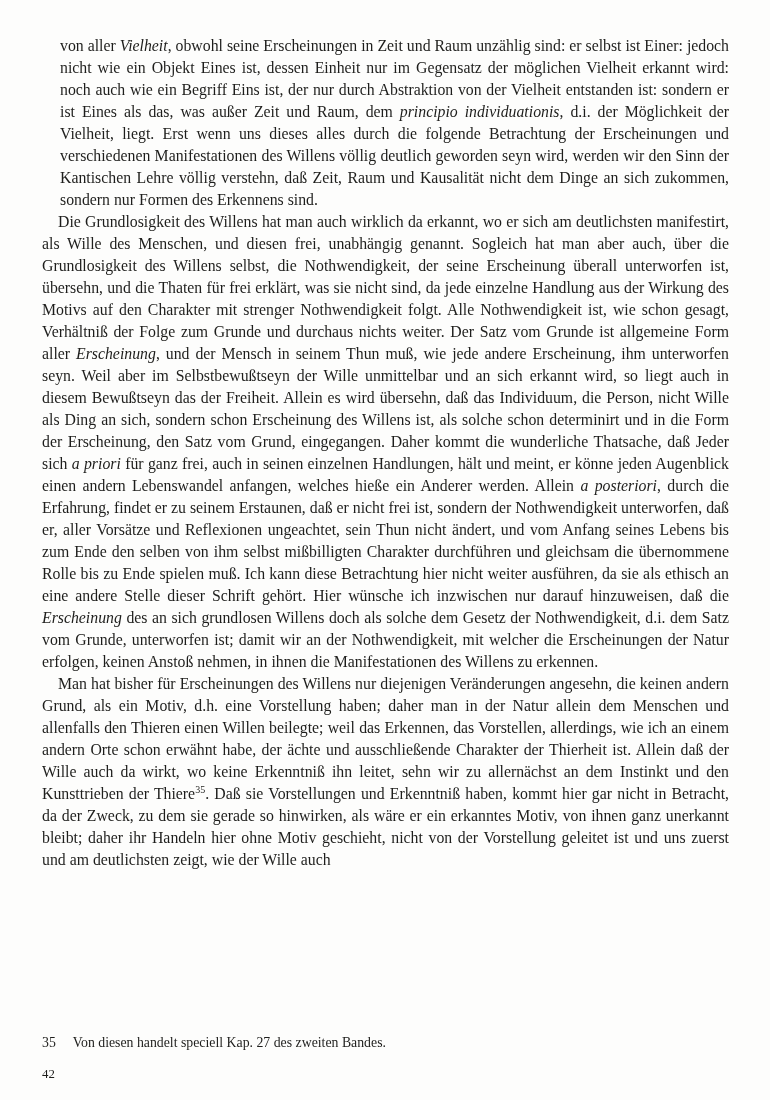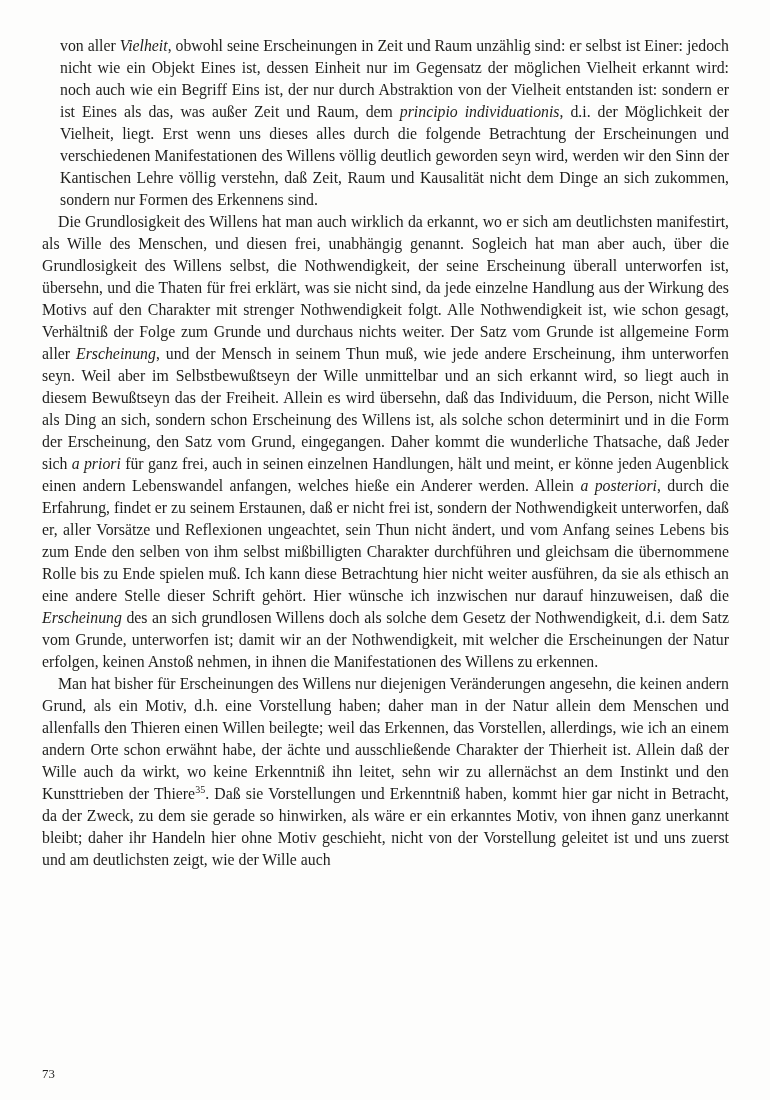--- a/index.html
+++ b/index.html
@@ -67,14 +67,17 @@
 </style>
 </head>
 <body>
 
 <div class="page">
   <div class="text-body">
       <p class="no-indent"><span>von aller </span><em>Vielheit</em><span>, obwohl seine Erscheinungen in Zeit und Raum unzählig sind: er selbst ist Einer: jedoch nicht wie ein Objekt Eines ist, dessen Einheit nur im Gegensatz der möglichen Vielheit erkannt wird: noch auch wie ein Begriff Eins ist, der nur durch Abstraktion von der Vielheit entstanden ist: sondern er ist Eines als das, was außer Zeit und Raum, dem </span><em>principio individuationis</em><span>, d.i. der Möglichkeit der Vielheit, liegt. Erst wenn uns dieses alles durch die folgende Betrachtung der Erscheinungen und verschiedenen Manifestationen des Willens völlig deutlich geworden seyn wird, werden wir den Sinn der Kantischen Lehre völlig verstehn, daß Zeit, Raum und Kausalität nicht dem Dinge an sich zukommen, sondern nur Formen des Erkennens sind.</span></p>
       <p><span>Die Grundlosigkeit des Willens hat man auch wirklich da erkannt, wo er sich am deutlichsten manifestirt, als Wille des Menschen, und diesen frei, unabhängig genannt. Sogleich hat man aber auch, über die Grundlosigkeit des Willens selbst, die Nothwendigkeit, der seine Erscheinung überall unterworfen ist, übersehn, und die Thaten für frei erklärt, was sie nicht sind, da jede einzelne Handlung aus der Wirkung des Motivs auf den Charakter mit strenger Nothwendigkeit folgt. Alle Nothwendigkeit ist, wie schon gesagt, Verhältniß der Folge zum Grunde und durchaus nichts weiter. Der Satz vom Grunde ist allgemeine Form aller </span><em>Erscheinung</em><span>, und der Mensch in seinem Thun muß, wie jede andere Erscheinung, ihm unterworfen seyn. Weil aber im Selbstbewußtseyn der Wille unmittelbar und an sich erkannt wird, so liegt auch in diesem Bewußtseyn das der Freiheit. Allein es wird übersehn, daß das Individuum, die Person, nicht Wille als Ding an sich, sondern schon Erscheinung des Willens ist, als solche schon determinirt und in die Form der Erscheinung, den Satz vom Grund, eingegangen. Daher kommt die wunderliche Thatsache, daß Jeder sich </span><em>a priori</em><span> für ganz frei, auch in seinen einzelnen Handlungen, hält und meint, er könne jeden Augenblick einen andern Lebenswandel anfangen, welches hieße ein Anderer werden. Allein </span><em>a posteriori</em><span>, durch die Erfahrung, findet er zu seinem Erstaunen, daß er nicht frei ist, sondern der Nothwendigkeit unterworfen, daß er, aller Vorsätze und Reflexionen ungeachtet, sein Thun nicht ändert, und vom Anfang seines Lebens bis zum Ende den selben von ihm selbst mißbilligten Charakter durchführen und gleichsam die übernommene Rolle bis zu Ende spielen muß. Ich kann diese Betrachtung hier nicht weiter ausführen, da sie als ethisch an eine andere Stelle dieser Schrift gehört. Hier wünsche ich inzwischen nur darauf hinzuweisen, daß die </span><em>Erscheinung</em><span> des an sich grundlosen Willens doch als solche dem Gesetz der Nothwendigkeit, d.i. dem Satz vom Grunde, unterworfen ist; damit wir an der Nothwendigkeit, mit welcher die Erscheinungen der Natur erfolgen, keinen Anstoß nehmen, in ihnen die Manifestationen des Willens zu erkennen.</span></p>
       <p><span>Man hat bisher für Erscheinungen des Willens nur diejenigen Veränderungen angesehn, die keinen andern Grund, als ein Motiv, d.h. eine Vorstellung haben; daher man in der Natur allein dem Menschen und allenfalls den Thieren einen Willen beilegte; weil das Erkennen, das Vorstellen, allerdings, wie ich an einem andern Orte schon erwähnt habe, der ächte und ausschließende Charakter der Thierheit ist. Allein daß der Wille auch da wirkt, wo keine Erkenntniß ihn leitet, sehn wir zu allernächst an dem Instinkt und den Kunsttrieben der Thiere</span><sup>35</sup><span>. Daß sie Vorstellungen und Erkenntniß haben, kommt hier gar nicht in Betracht, da der Zweck, zu dem sie gerade so hinwirken, als wäre er ein erkanntes Motiv, von ihnen ganz unerkannt bleibt; daher ihr Handeln hier ohne Motiv geschieht, nicht von der Vorstellung geleitet ist und uns zuerst und am deutlichsten zeigt, wie der Wille auch</span></p>
     </div>
-  <div class="page-number">73</div>
+  <div class="footnote">
+    <span class="fn-num">35</span><span class="fn-text">Von diesen handelt speciell Kap. 27 des zweiten Bandes.</span>
+  </div>
+  <div class="page-number">42</div>
 </div>
 
 </body></html>

